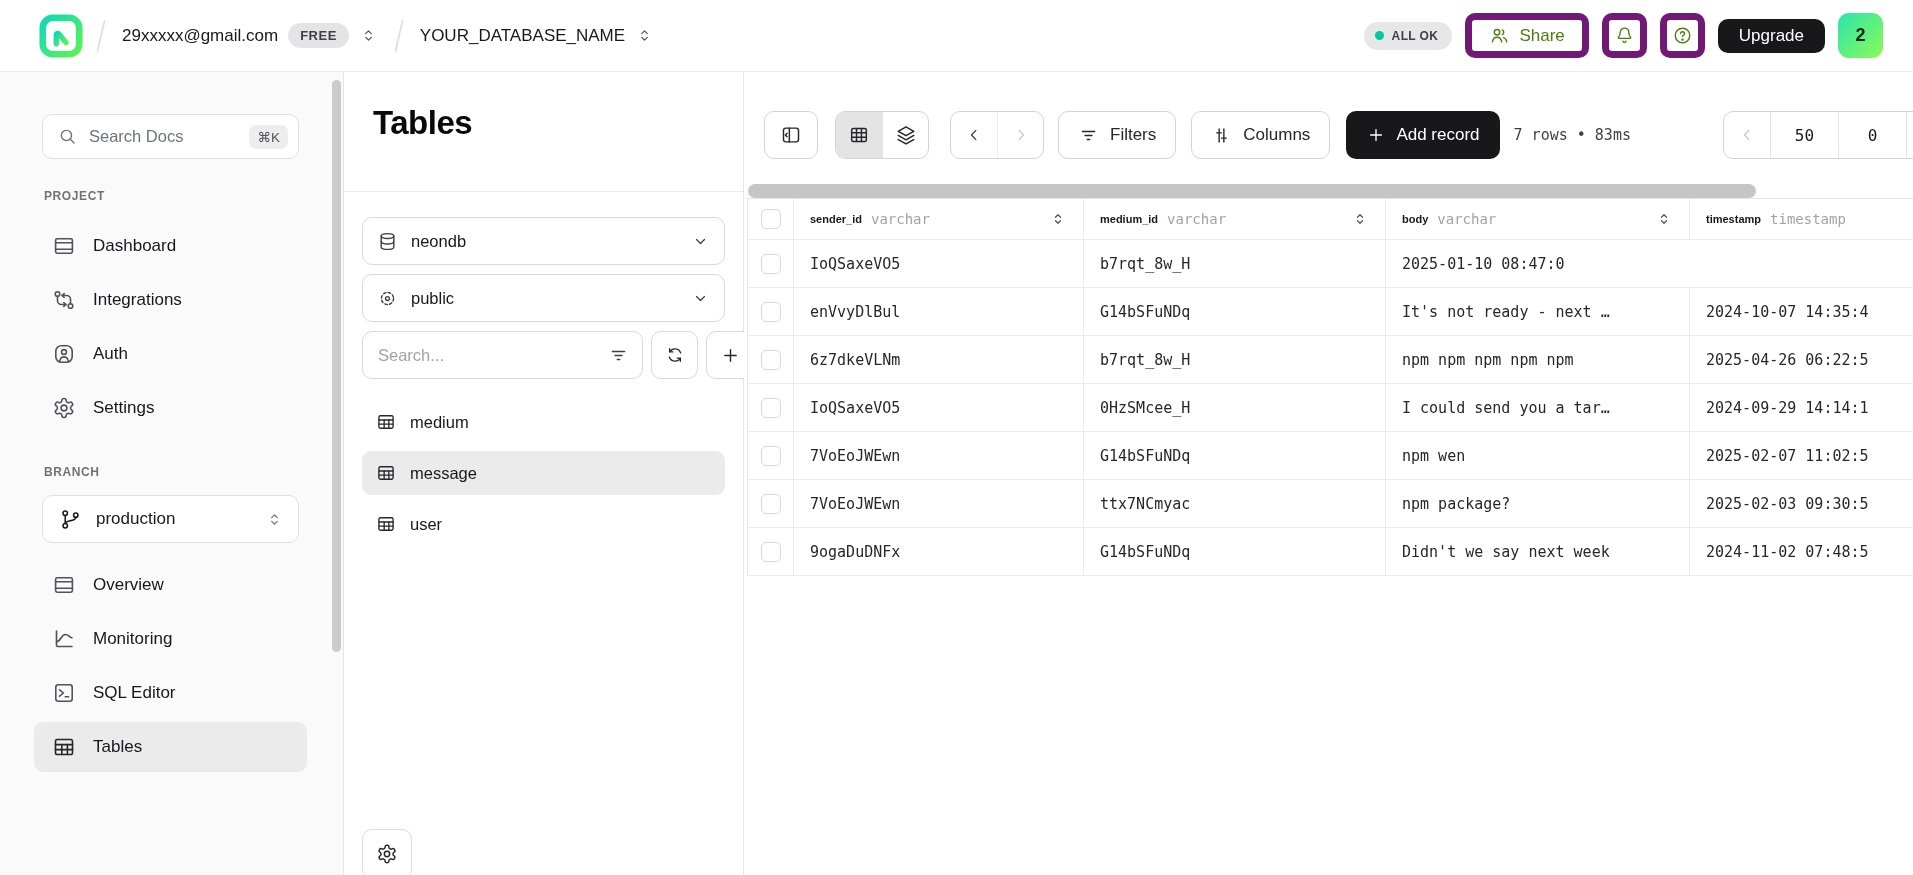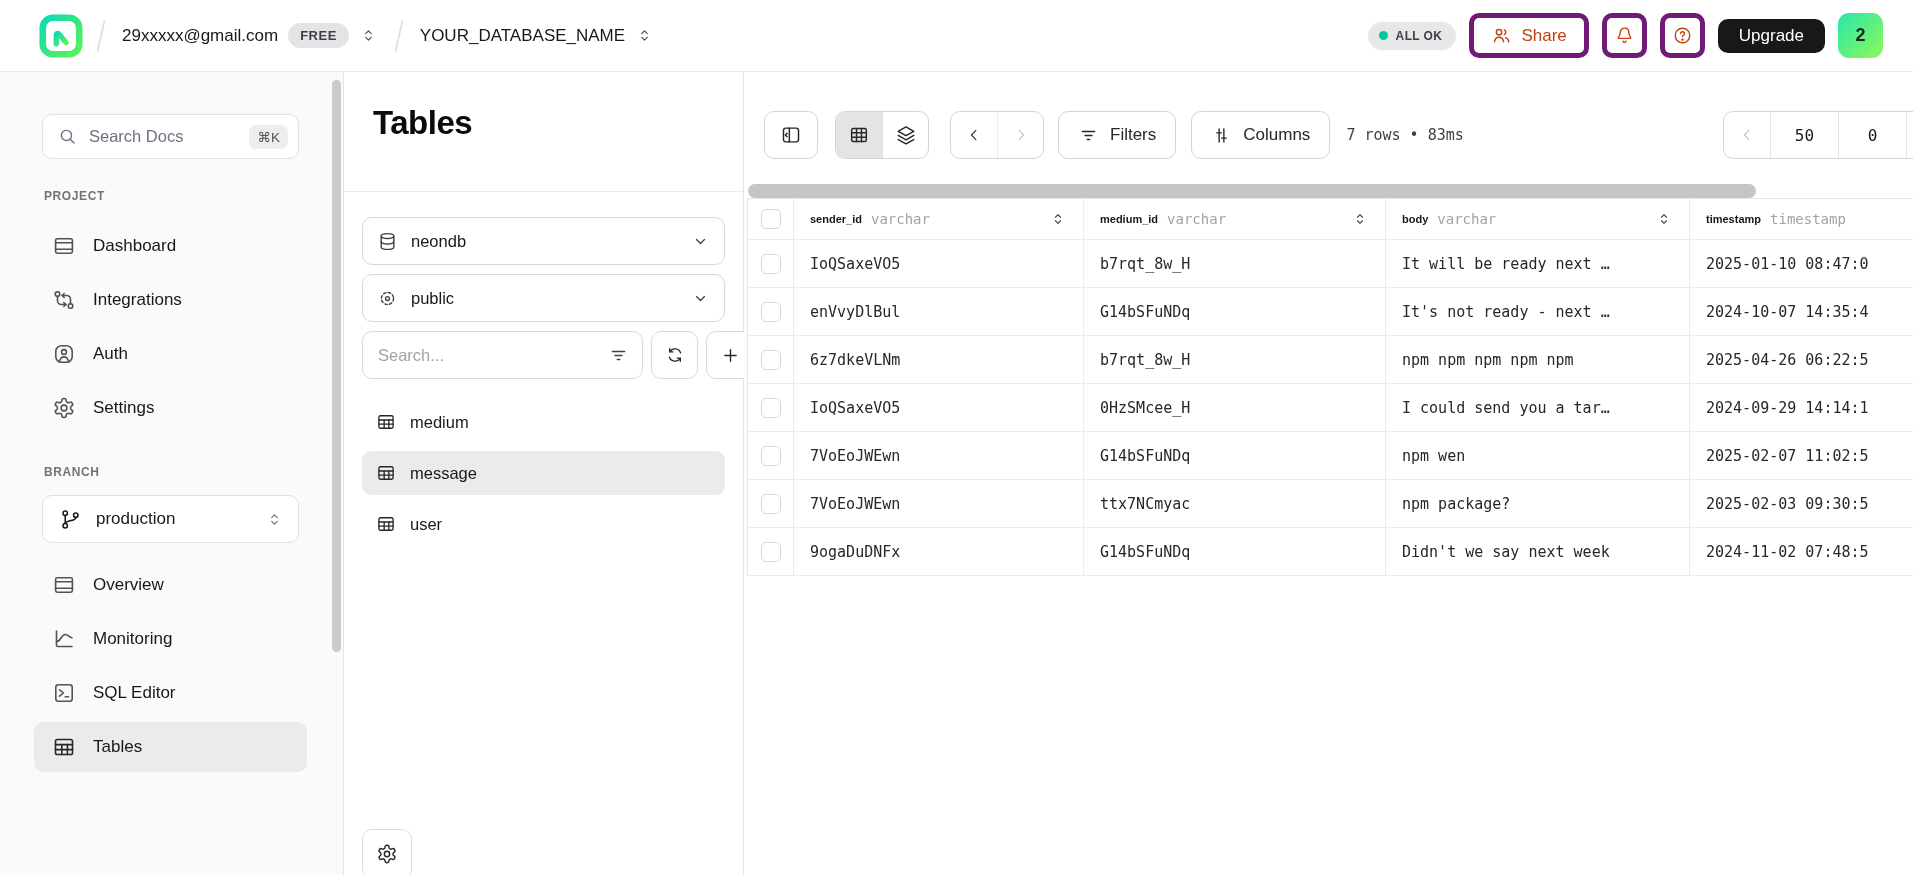--- a/index.html
+++ b/index.html
@@ -20,21 +20,21 @@
   .topbar { height: 72px; flex: 0 0 72px; display: flex; align-items: center; padding: 0 30px 0 38px; border-bottom: 1px solid #ececec; background: #fff; }
   .logo-btn { width: 46px; height: 46px; display: flex; align-items: center; justify-content: center; cursor: pointer; }
   .crumb-slash { margin: 0 10px; }
   .crumb-group { display: flex; align-items: center; gap: 10px; cursor: pointer; padding: 6px 4px; border-radius: 8px; }
   .crumb-text { font-size: 17px; color: #18181b; }
   .pill { background: #e4e4e7; color: #3f3f46; font-size: 13px; font-weight: 700; letter-spacing: .5px; border-radius: 999px; padding: 5px 12px; }
   .updown { color: #52525b; }
   .topbar-right { margin-left: auto; display: flex; align-items: center; gap: 13px; }
   .status-pill { display: flex; align-items: center; gap: 8px; background: #e7e7e9; border-radius: 999px; padding: 7px 14px 7px 11px; font-size: 12px; font-weight: 700; letter-spacing: .4px; color: #3f3f46; }
   .status-dot { width: 9px; height: 9px; border-radius: 50%; background: #00ca9a; }
-  .btn { display: flex; align-items: center; justify-content: center; gap: 9px; background: #fff; border: 5px solid #701a75; border-radius: 10px; height: 45px; font-size: 17px; color: #c2410c; cursor: pointer; }
+  .btn { display: flex; align-items: center; justify-content: center; gap: 9px; background: #fff; border: 7px solid #701a75; border-radius: 10px; height: 45px; font-size: 17px; color: #4d7c0f; cursor: pointer; }
   .btn-share { padding: 0 17px; }
   .btn-square { width: 45px; }
   .btn-dark { background: #18181b; color: #fff; border: none; padding: 0 21px; font-size: 17px; border-radius: 10px; height: 34px; display: flex; align-items: center; cursor: pointer; }
   .notif-badge { width: 45px; height: 45px; border-radius: 11px; background: linear-gradient(135deg, #2ae5ab 0%, #8cfa57 100%); color: #14281a; font-size: 18px; font-weight: 700; display: flex; align-items: center; justify-content: center; cursor: pointer; }
 
   
   .body { flex: 1; display: flex; min-height: 0; }
 
   
   .sidebar { width: 343px; flex: 0 0 343px; background: #fafafa; position: relative; display: flex; flex-direction: column; padding: 42px 44px 0 42px; }
@@ -505,20 +505,26 @@
               <use href="#i-funnel"></use>
             </svg>
           <span>Filters</span>
         </div>
         <div class="tool-btn labeled-btn columns-btn">
           <svg class="ic" width="21" height="21" viewBox="0 0 24 24">
               <use href="#i-sliders"></use>
             </svg>
           <span>Columns</span>
         </div>
+        <div class="add-record">
+          <svg class="ic" width="20" height="20" viewBox="0 0 24 24">
+              <use href="#i-plus"></use>
+            </svg>
+          <span>Add record</span>
+        </div>
         <span class="stats mono">7 rows • 83ms</span>
         <div class="pager">
           <div class="pager-cell pager-chev">
             <svg class="ic" width="20" height="20" viewBox="0 0 24 24">
                 <use href="#i-chevl"></use>
               </svg>
           </div>
           <div class="pager-cell pager-num mono">50</div>
           <div class="pager-cell pager-num mono">0</div>
           <div class="pager-cell" style="flex:1"></div>
@@ -567,21 +573,20 @@
             <span class="col-type mono">timestamp</span>
           </div>
         </div>
 
         <div class="tr trow">
           <div class="td c0">
               <span class="checkbox"></span>
             </div>
           <div class="td c1 cell-text mono">IoQSaxeVO5</div>
           <div class="td c2 cell-text mono">b7rqt_8w_H</div>
-          <div class="td c3 cell-text mono">It will be ready next …</div>
           <div class="td c4 cell-text mono">2025-01-10 08:47:0</div>
         </div>
         <div class="tr trow">
           <div class="td c0">
               <span class="checkbox"></span>
             </div>
           <div class="td c1 cell-text mono">enVvyDlBul</div>
           <div class="td c2 cell-text mono">G14bSFuNDq</div>
           <div class="td c3 cell-text mono">It's not ready - next …</div>
           <div class="td c4 cell-text mono">2024-10-07 14:35:4</div>

